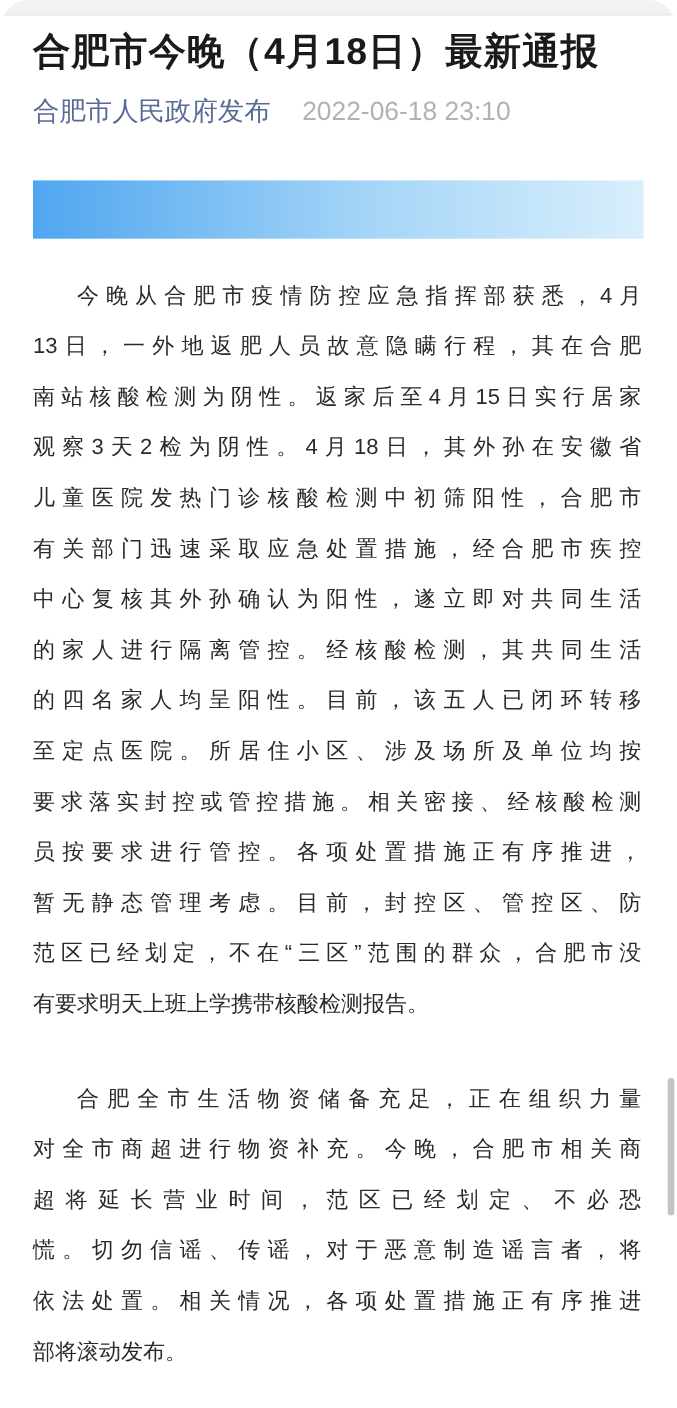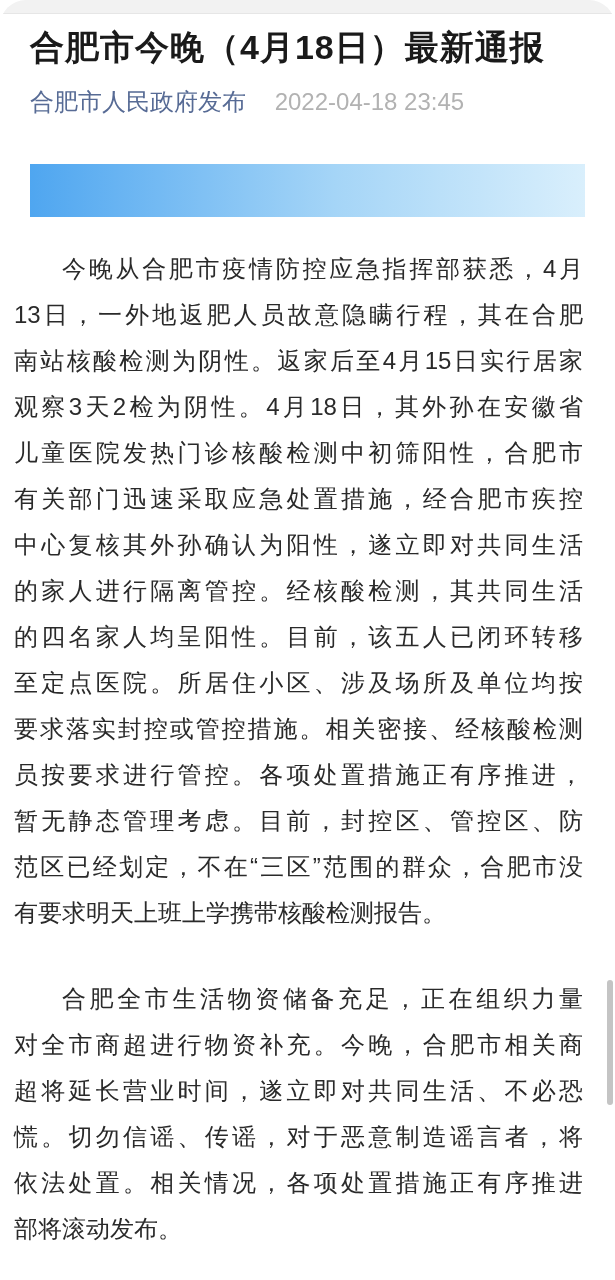--- a/index.html
+++ b/index.html
@@ -47,23 +47,23 @@
   }
   .banner {
     margin: 47px 30px 0 30px;
     height: 53px;
     background: linear-gradient(90deg,
       var(--banner-start, #4fa6f0) 0%,
       var(--banner-mid, #a5d5f7) 55%,
       var(--banner-end, #d9effc) 100%);
   }
   .article {
-    margin: 29px 32px 0 14px;
+    margin: 29px 32px 0 30px;
     color: var(--body-color, #2a2a2a);
-    font-size: 24px;
+    font-size: 20px;
     line-height: 46px;
   }
   .para { margin: 0 0 40px 0; }
   .para:last-child { margin-bottom: 0; }
   .line {
     text-align: justify;
     text-align-last: justify;
   }
   .line.last-line { text-align-last: left; }
   .para .line:first-child { text-indent: 2em; }
@@ -81,21 +81,21 @@
 <body>
 
 <div class="screen">
 
   <div class="top-strip"></div>
 
   <h1 class="title">合肥市今晚（4月18日）最新通报</h1>
 
   <div class="byline">
     <span class="author">合肥市人民政府发布</span>
-    <span class="timestamp">2022-04-18 23:45</span>
+    <span class="timestamp">2022-06-18 23:10</span>
   </div>
 
   <div class="banner"></div>
 
   <div class="article">
       <div class="para">
         <div class="line">今晚从合肥市疫情防控应急指挥部获悉，4月</div>
         <div class="line">13日，一外地返肥人员故意隐瞒行程，其在合肥</div>
         <div class="line">南站核酸检测为阴性。返家后至4月15日实行居家</div>
         <div class="line">观察3天2检为阴性。4月18日，其外孙在安徽省</div>
@@ -107,21 +107,21 @@
         <div class="line">至定点医院。所居住小区、涉及场所及单位均按</div>
         <div class="line">要求落实封控或管控措施。相关密接、经核酸检测</div>
         <div class="line">员按要求进行管控。各项处置措施正有序推进，</div>
         <div class="line">暂无静态管理考虑。目前，封控区、管控区、防</div>
         <div class="line">范区已经划定，不在“三区”范围的群众，合肥市没</div>
         <div class="line last-line">有要求明天上班上学携带核酸检测报告。</div>
       </div>
       <div class="para">
         <div class="line">合肥全市生活物资储备充足，正在组织力量</div>
         <div class="line">对全市商超进行物资补充。今晚，合肥市相关商</div>
-        <div class="line">超将延长营业时间，遂立即对共同生活、不必恐</div>
+        <div class="line">超将延长营业时间，范区已经划定、不必恐</div>
         <div class="line">慌。切勿信谣、传谣，对于恶意制造谣言者，将</div>
         <div class="line">依法处置。相关情况，各项处置措施正有序推进</div>
         <div class="line last-line">部将滚动发布。</div>
       </div>
     </div>
 
   <div class="scrollbar-thumb"></div>
 
 </div>
 

